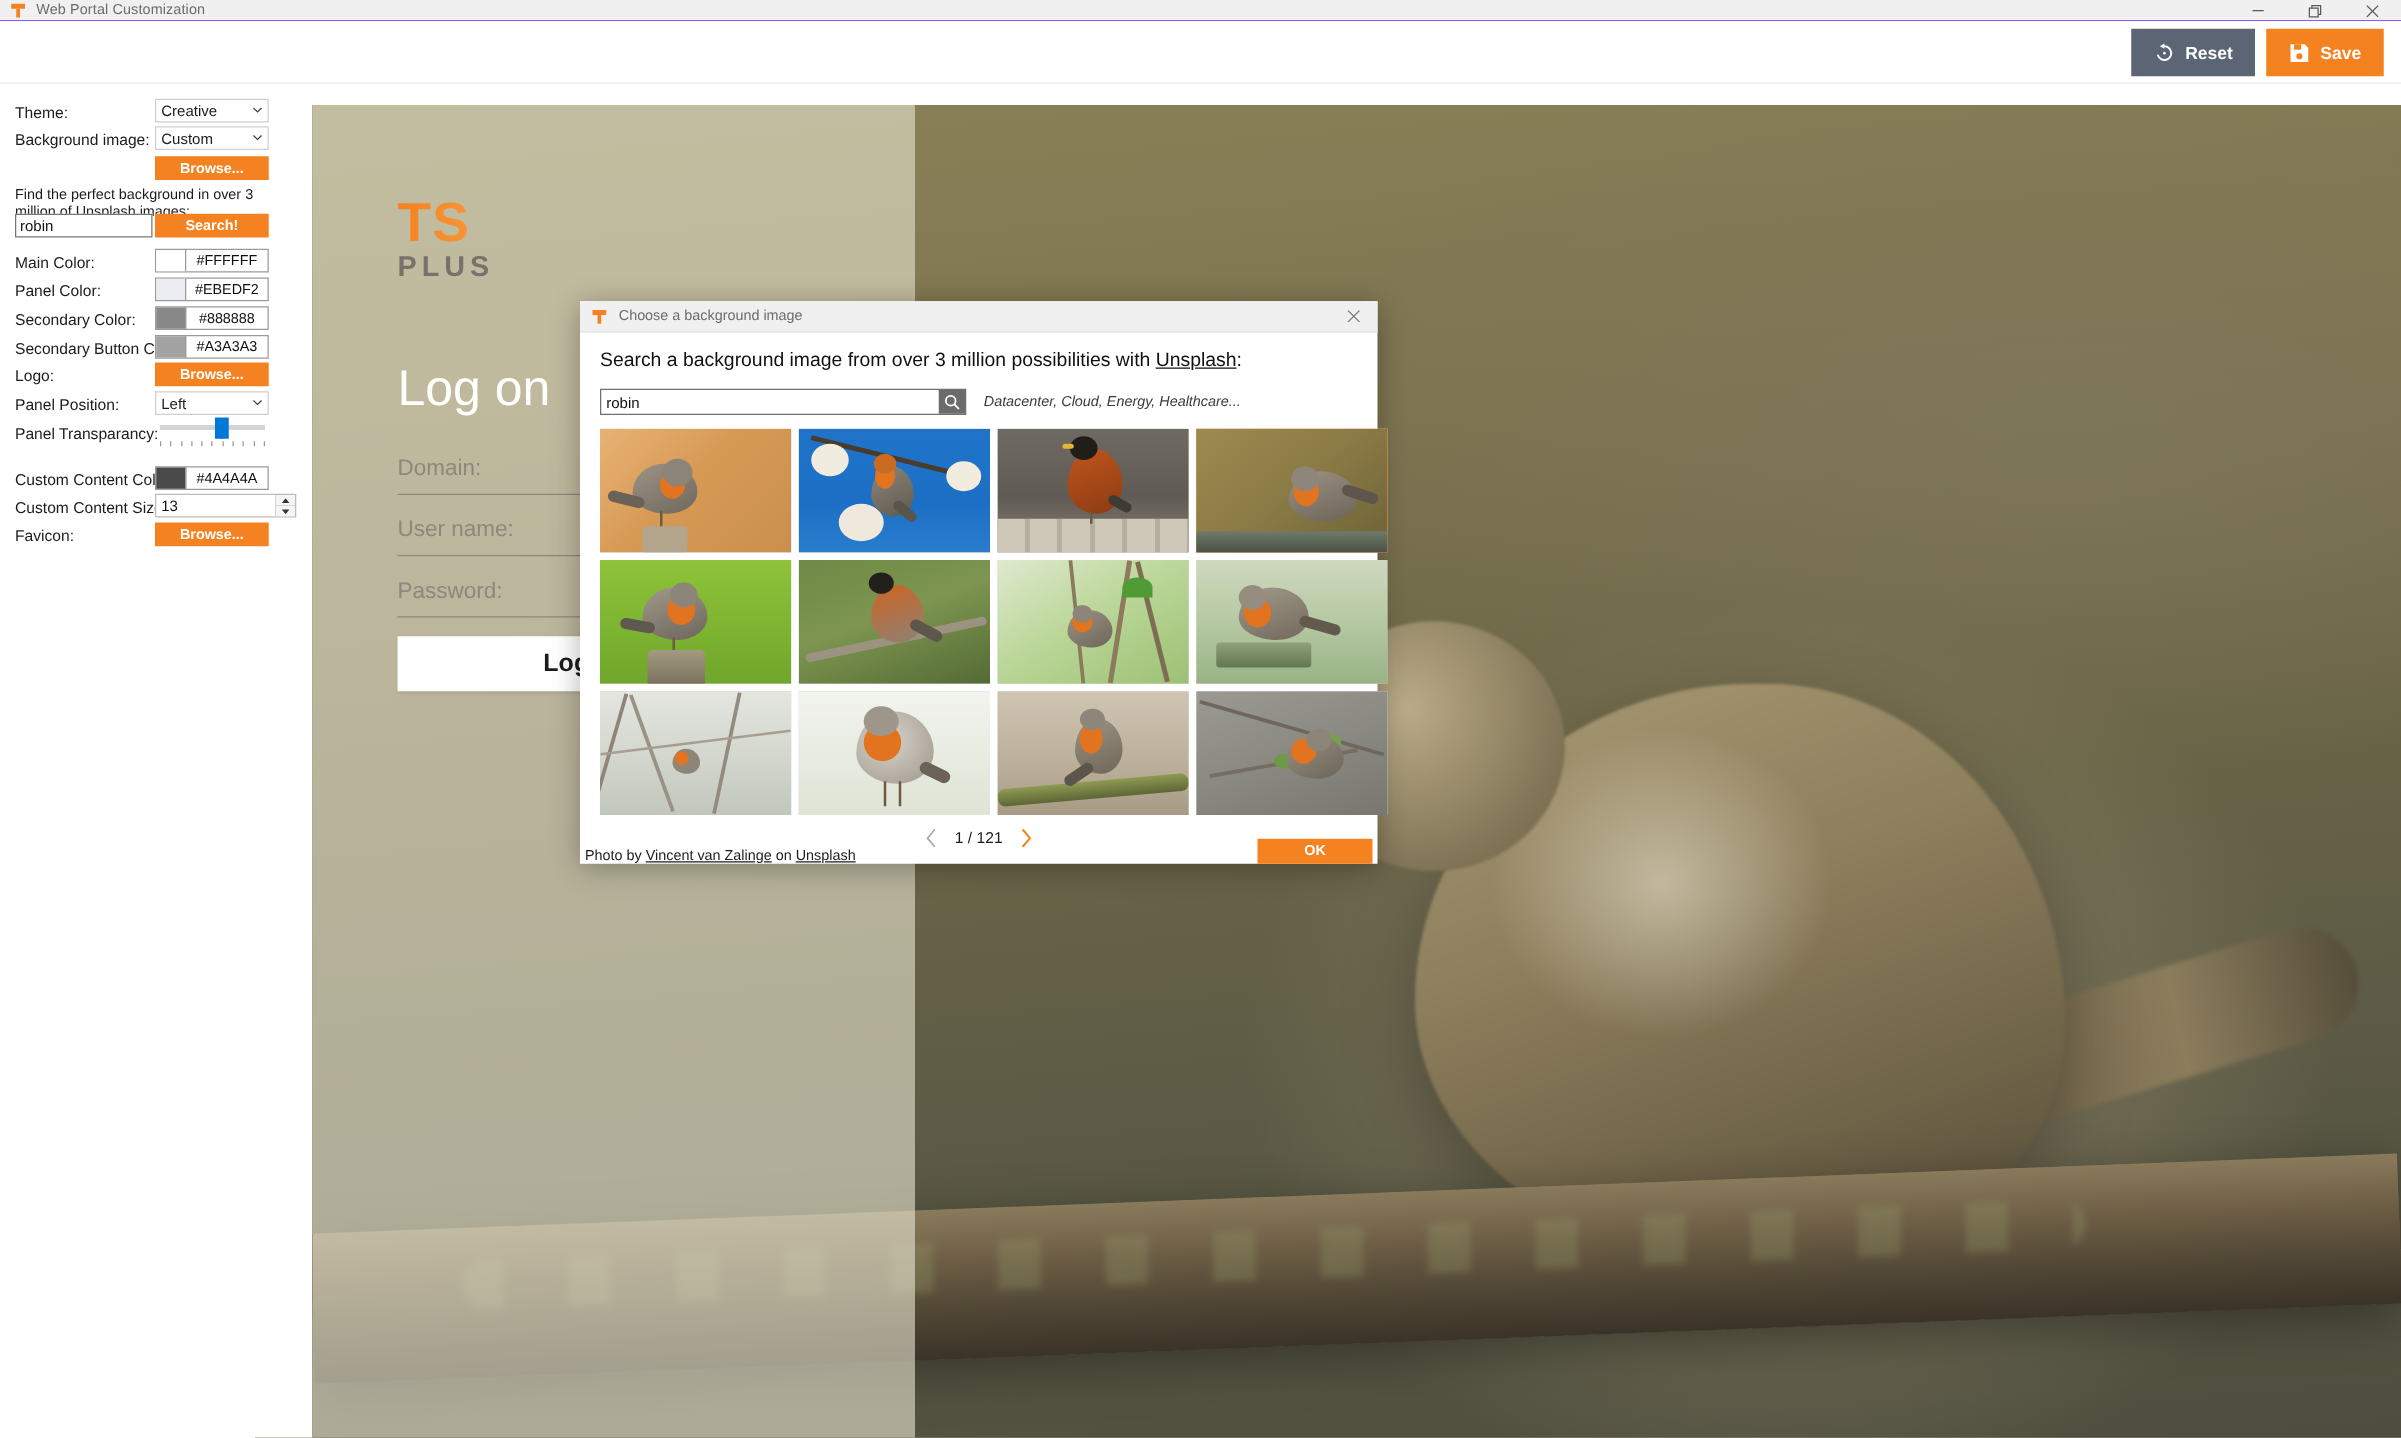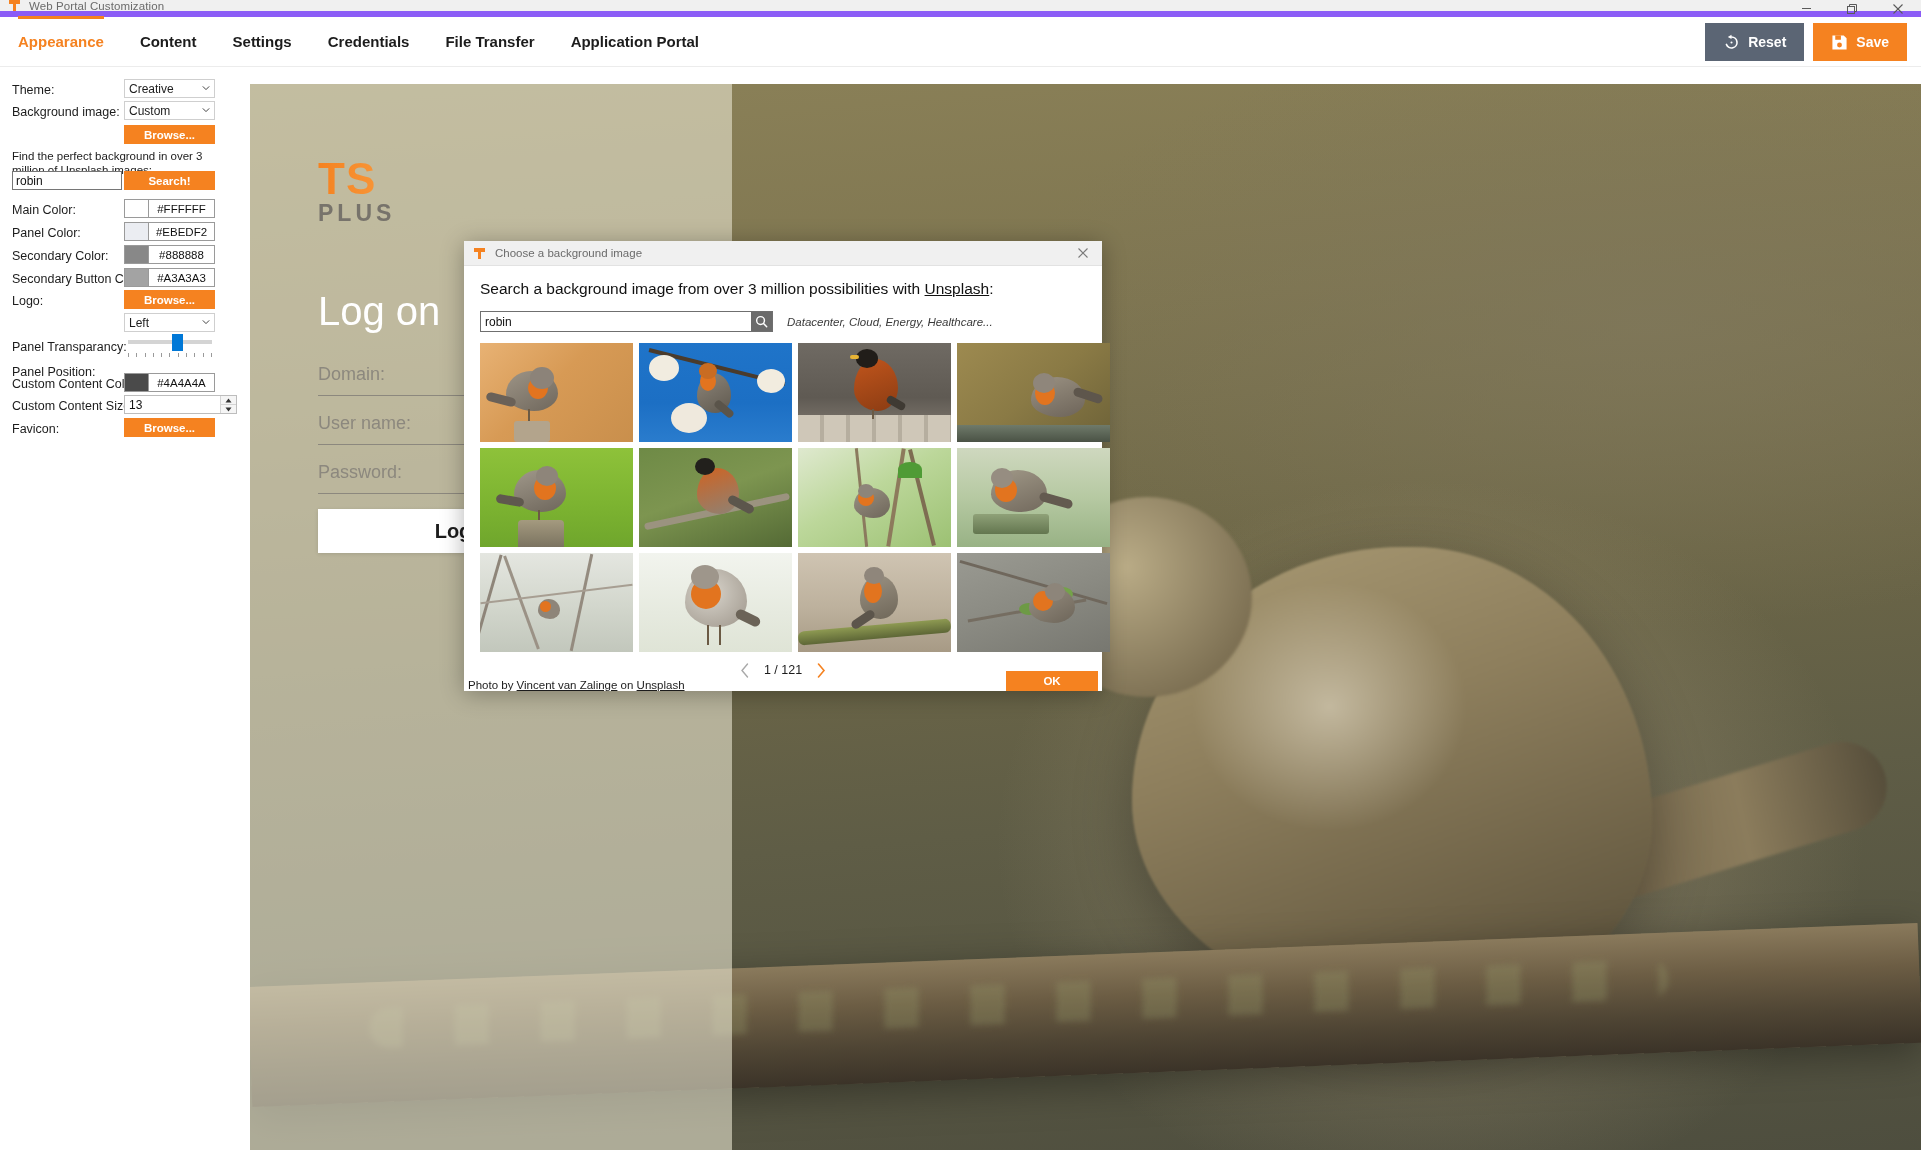--- a/index.html
+++ b/index.html
@@ -9,21 +9,21 @@
     font-family:"Liberation Sans", sans-serif;
     background:#ffffff;
     overflow:hidden;
     position:relative;
     -webkit-font-smoothing:antialiased;
   }
 
   
   .titlebar{
     position:absolute; left:0; top:0; width:1921px; height:17px;
-    background:#f0f0f0; border-bottom:6px solid #8b5cf6;
+    background:#f0f0f0; border-bottom:1px solid #8b5cf6;
     display:flex; align-items:center;
   }
   .tb-logo{ width:14px; height:13px; margin-left:8px; position:relative; flex:none;}
   .tb-logo:before{content:"";position:absolute;left:1px;top:1px;width:11px;height:4px;background:#f58220;}
   .tb-logo:after{content:"";position:absolute;left:5px;top:5px;width:3px;height:7px;background:#f58220;}
   .tb-title{ font-size:11.5px; color:#6b6b6b; margin-left:7px; letter-spacing:.1px;}
 
   
   .winbtns{
     position:absolute; right:0; top:0; width:186px; height:17px;
@@ -241,28 +241,20 @@
   </div>
   <div class="winbtn">
     <svg width="12" height="12" viewBox="0 0 12 12">
       <line x1="1.5" y1="1.5" x2="10.5" y2="10.5" stroke="#5a5a5a" stroke-width="1.1"></line>
       <line x1="10.5" y1="1.5" x2="1.5" y2="10.5" stroke="#5a5a5a" stroke-width="1.1"></line>
     </svg>
   </div>
 </div>
 
 <div class="header">
-  <div class="tabs">
-    <div class="tab active">Appearance</div>
-    <div class="tab">Content</div>
-    <div class="tab">Settings</div>
-    <div class="tab">Credentials</div>
-    <div class="tab">File Transfer</div>
-    <div class="tab">Application Portal</div>
-  </div>
   <div class="hdr-actions">
     <button class="btn-reset">
       <span class="ico">
         <svg width="17" height="17" viewBox="0 0 18 18">
           <path d="M9 3.2A5.8 5.8 0 1 1 3.6 11" fill="none" stroke="#fff" stroke-width="1.7" stroke-linecap="round"></path>
           <path d="M9 0.8 L9 5.2 L5.1 3.1 Z" fill="#fff"></path>
           <circle cx="9" cy="9" r="1.1" fill="#fff"></circle>
         </svg>
       </span>
       <span>Reset</span>
@@ -359,21 +351,21 @@
     </div>
   </div>
 
   <div class="row" style="top:222px;">
     <span class="lbl">Logo:</span>
   </div>
   <div class="ctl" style="top:222px;">
     <button class="obtn">Browse...</button>
   </div>
 
-  <div class="row" style="top:245px;margin-top:48px;">
+  <div class="row" style="top:245px;">
     <span class="lbl">Panel Position:</span>
   </div>
   <div class="ctl" style="top:245px;">
     <div class="cbo-wrap">
       <div class="cbo" style="display:flex;align-items:center;text-align:center;">Left</div>
       <svg class="chev" viewBox="0 0 10 10">
         <path d="M1 3 L5 7 L9 3" fill="none" stroke="#3b3b3b" stroke-width="1.2"></path>
       </svg>
     </div>
   </div>

